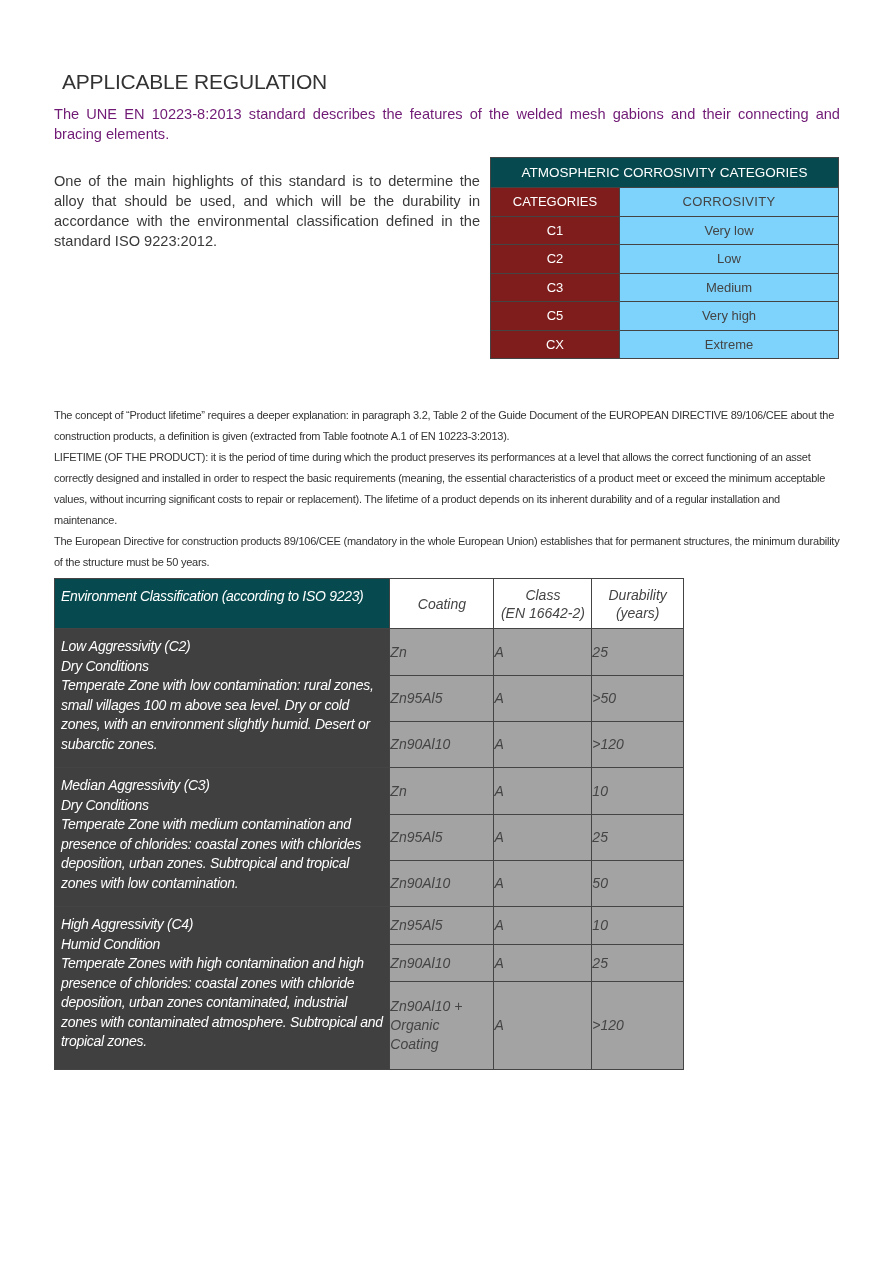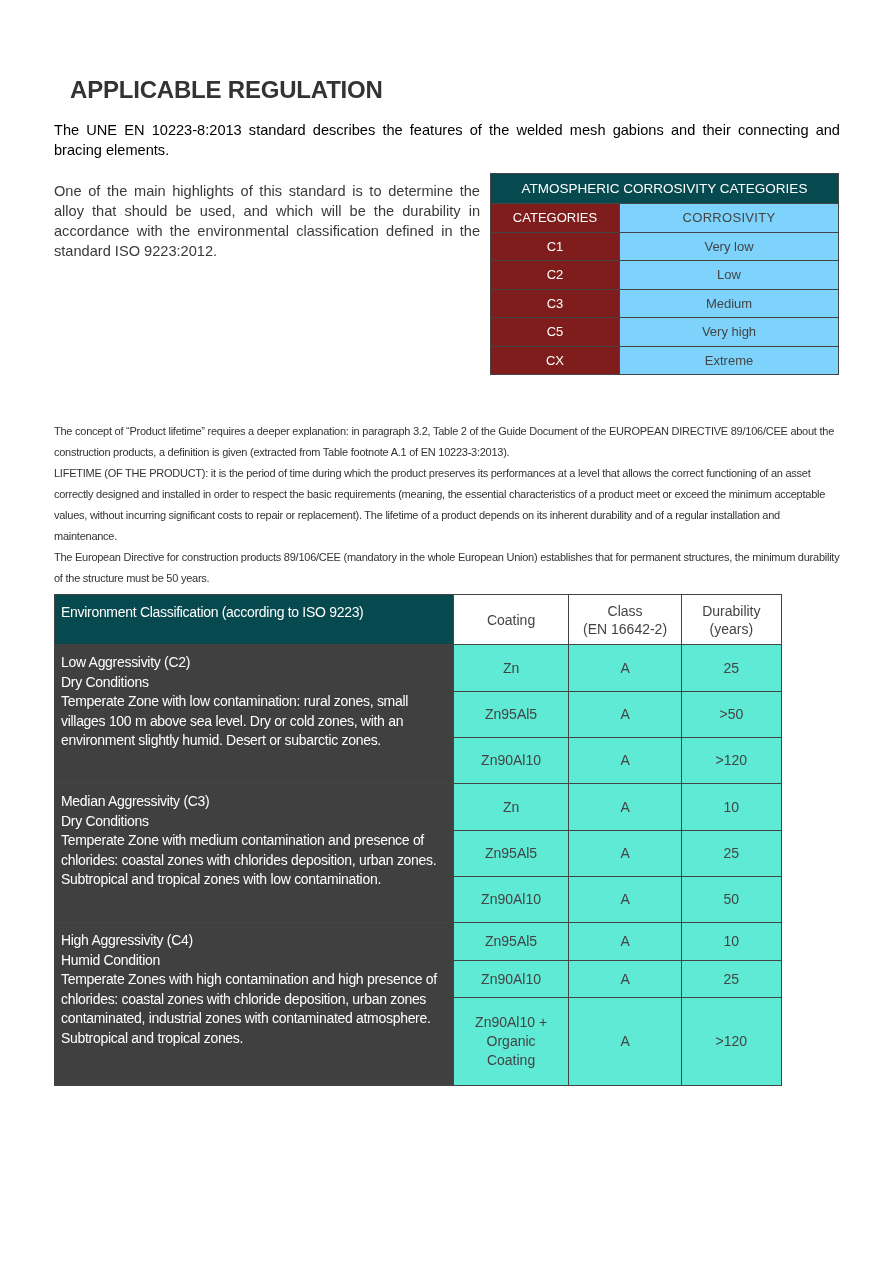--- a/index.html
+++ b/index.html
@@ -2,47 +2,47 @@
 <html><head>
 <meta charset="utf-8">
 <style>
   html, body { margin: 0; padding: 0; background: #ffffff; }
   body {
     width: 893px; height: 1263px; position: relative; overflow: hidden;
     font-family: "Liberation Sans", sans-serif; color: #3a3a3a;
   }
   .page { position: absolute; left: 54px; top: 60px; width: 786px; }
   h1 {
-    margin: 16px; font-weight: bold; font-size: 24px; letter-spacing: -0.2px;
+    margin: 8px; font-weight: normal; font-size: 21px; letter-spacing: -0.2px;
     color: #333; line-height: 28px;
   }
   p { margin: 0; }
-  .intro { font-size: 14.6px; line-height: 20px; text-align: justify; margin-top: 3px; color: #000000; }
+  .intro { font-size: 14.6px; line-height: 20px; text-align: justify; margin-top: 3px; color: #701a75; }
   .two-col { position: relative; margin-top: 13px; height: 232px; }
-  .left-col { position: absolute; left: 0; top: 8px; width: 426px; font-size: 14.6px; line-height: 20px; text-align: justify; }
+  .left-col { position: absolute; left: 0; top: 14px; width: 426px; font-size: 14.6px; line-height: 20px; text-align: justify; }
   .left-col p + p { margin-top: 20px; }
   .atm-table {
     position: absolute; left: 436px; top: 0; width: 349px;
     border-collapse: collapse; font-size: 13px;
   }
   .atm-table td, .atm-table th { border: 1.5px solid #444; padding: 0; height: 27.5px; text-align: center; }
   .atm-table th.title { background: #064a4f; color: #fff; font-weight: normal; height: 29px; font-size: 13.5px; }
   .atm-table td.cat { background: #7f1d1d; color: #fff; width: 128px; }
   .atm-table td.val { background: #7dd3fc; color: #444; }
   .atm-table td.hdr-val { letter-spacing: 0.3px; }
   .body-text { margin-top: 16px; font-size: 11px; line-height: 21px; color: #333; letter-spacing: -0.25px; }
   .table-intro { margin-top: 21px; font-size: 15px; line-height: 21px; color: #333; letter-spacing: -0.25px; }
   .env-table {
-    margin-top: 5px; width: 728px; border-collapse: collapse; font-size: 14px;
+    margin-top: 5px; width: 630px; border-collapse: collapse; font-size: 14px; font-style: italic;
   }
   .env-table th, .env-table td { border: 1.5px solid #444; padding: 0; }
   .env-table th.env-h { background: #064a4f; color: #fff; font-weight: normal; text-align: left; vertical-align: top; padding: 9px 6px; width: 420px; font-size: 14px; letter-spacing: -0.3px; }
   .env-table th.col-h { background: #fff; color: #444; font-weight: normal; font-size: 14px; line-height: 18px; height: 49px; vertical-align: middle; text-align: center; }
   .env-table td.desc { background: #404040; color: #fff; vertical-align: top; padding: 8px 6px; font-size: 14px; line-height: 19.5px; letter-spacing: -0.3px; }
-  .env-table td.cell { text-align: center; color: #444; vertical-align: middle; background: #5eead4; line-height: 19px; }
+  .env-table td.cell { color: #444; vertical-align: middle; background: #a3a3a3; line-height: 19px; }
   .w-coat { width: 121px; } .w-class { width: 119px; } .w-dur { width: 104px; }
 </style>
 </head>
 <body>
 
 <div class="page">
   <h1>APPLICABLE REGULATION</h1>
   <p class="intro">The UNE EN 10223-8:2013 standard describes the features of the welded mesh gabions and their connecting and bracing elements.</p>
 
   <div class="two-col">

